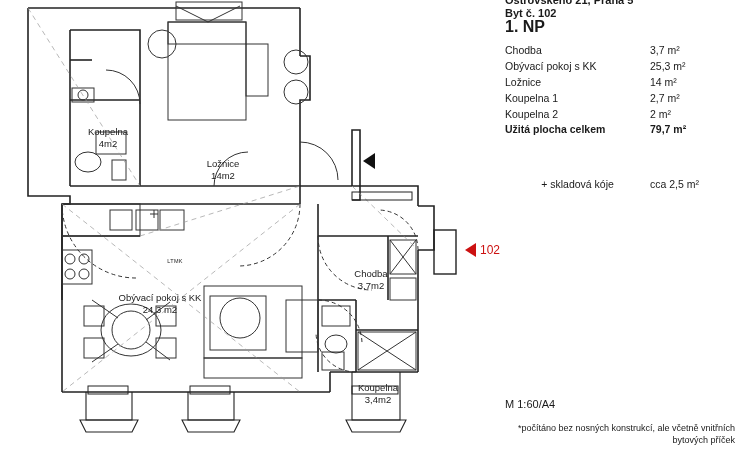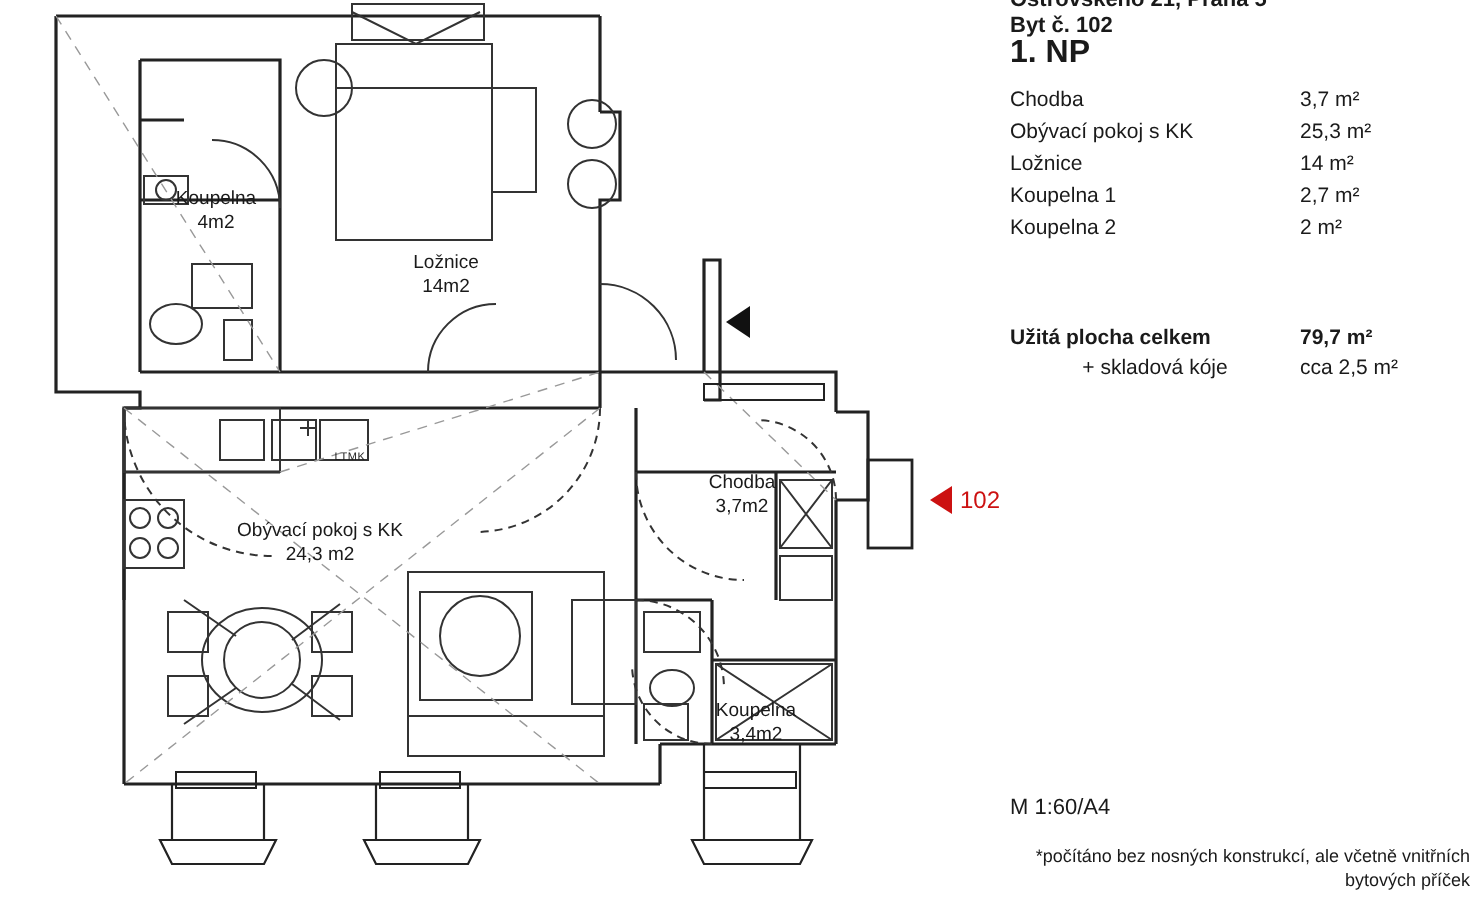--- a/index.html
+++ b/index.html
@@ -28,21 +28,21 @@
   .info .floor{
     position:absolute;left:0;top:20px;font-size:16px;font-weight:bold;line-height:13px;
   }
   table.rooms{
     position:absolute;left:0;top:42px;width:225px;border-collapse:collapse;
     font-size:10.5px;
   }
   table.rooms td{padding:2px 0;vertical-align:top;}
   table.rooms td.val{text-align:left;width:80px;padding-left:8px;margin-left:16px;}
   .totals{
-    position:absolute;left:0;top:121px;width:225px;font-size:10.5px;margin-top:40px;
+    position:absolute;left:0;top:121px;width:225px;font-size:10.5px;
   }
   .totals .row{display:flex;padding:2px 0;}
   .totals .row .lbl{width:145px;}
   .totals .row.bold{font-weight:bold;}
   .extra{
     position:absolute;left:0;top:178px;width:225px;font-size:10.5px;display:flex;text-align:center;
   }
   .extra .lbl{width:145px;}
   .scale{
     position:absolute;left:0;top:398px;font-size:11px;
@@ -59,21 +59,21 @@
   }
   .badge .num{
     color:#cc1111;font-size:12px;margin-left:4px;
   }
   .dirmark{
     position:absolute;left:363px;top:153px;width:0;height:0;
     border-top:8px solid transparent;border-bottom:8px solid transparent;
     border-right:12px solid #111111;
   }
   .lbl-room{
-    position:absolute;font-size:9.5px;line-height:11.5px;text-align:center;
+    position:absolute;font-size:9.5px;line-height:11.5px;text-align:center;margin-top:32px;
   }
 </style>
 </head>
 <body>
 
 <div class="plan">
   <svg width="496" height="455" viewBox="0 0 496 455" xmlns="http://www.w3.org/2000/svg">
     <g fill="none" stroke="#222" stroke-width="1.6">
 
       <path d="M28 8 L28 196 L70 196 L70 204 L62 204 L62 236"></path>

